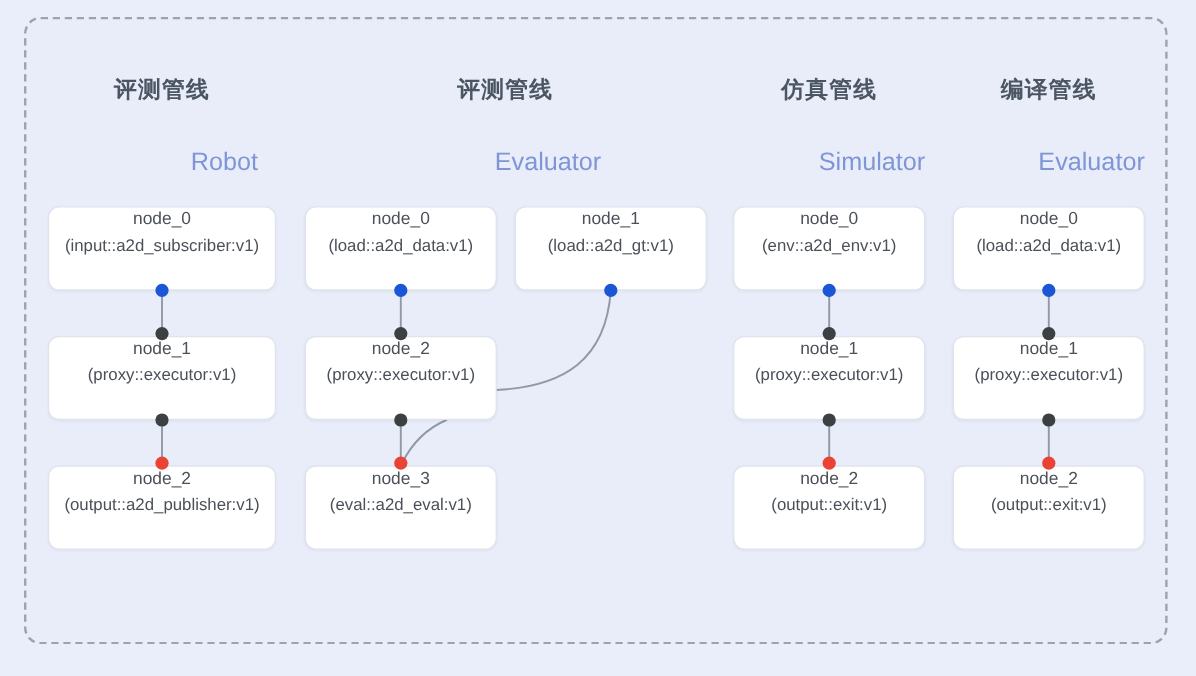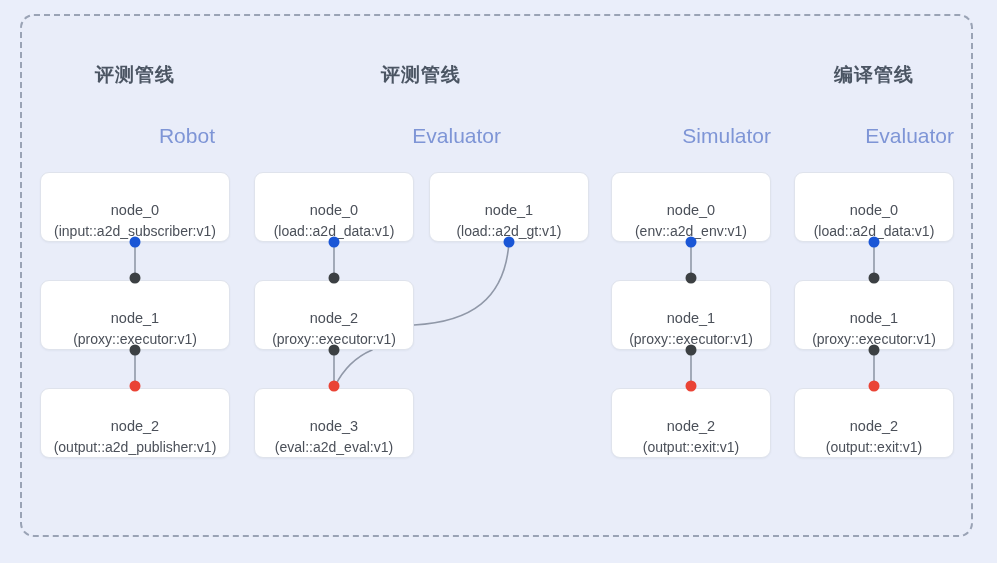--- a/index.html
+++ b/index.html
@@ -66,21 +66,21 @@
   .node-box {
     position: absolute;
     box-sizing: border-box;
     background: #ffffff;
     border: 1px solid #dfe3ec;
     border-radius: 9px;
     box-shadow: 0 1px 2px rgba(40,50,80,0.05);
     display: flex;
     flex-direction: column;
     align-items: center;
-    justify-content: flex-end;
+    justify-content: flex-start;
     line-height: 1.45;
   }
   .node-id {
     font-size: 14.5px;
     color: #4b5059;
   }
   .node-type {
     font-size: 14px;
     color: #4b5059;
   }
@@ -169,20 +169,21 @@
     <div class="node-type">(proxy::executor:v1)</div>
   </div>
   <div class="port port-black" style="left:334px; top:350px;"></div>
   <div class="port port-red" style="left:334px; top:386px;"></div>
 
   <div class="node-box" style="left:254px; top:388px; width:160px; height:70px;">
     <div class="node-id">node_3</div>
     <div class="node-type">(eval::a2d_eval:v1)</div>
   </div>
 
+  <div class="column-title" style="left:611px; top:62px; width:160px;">仿真管线</div>
   <div class="column-subtitle" style="left:611px; top:124px; width:160px;">Simulator</div>
 
   <div class="node-box" style="left:611px; top:172px; width:160px; height:70px;">
     <div class="node-id">node_0</div>
     <div class="node-type">(env::a2d_env:v1)</div>
   </div>
   <div class="port port-blue" style="left:691px; top:242px;"></div>
   <div class="port port-black" style="left:691px; top:278px;"></div>
 
   <div class="node-box" style="left:611px; top:280px; width:160px; height:70px;">

